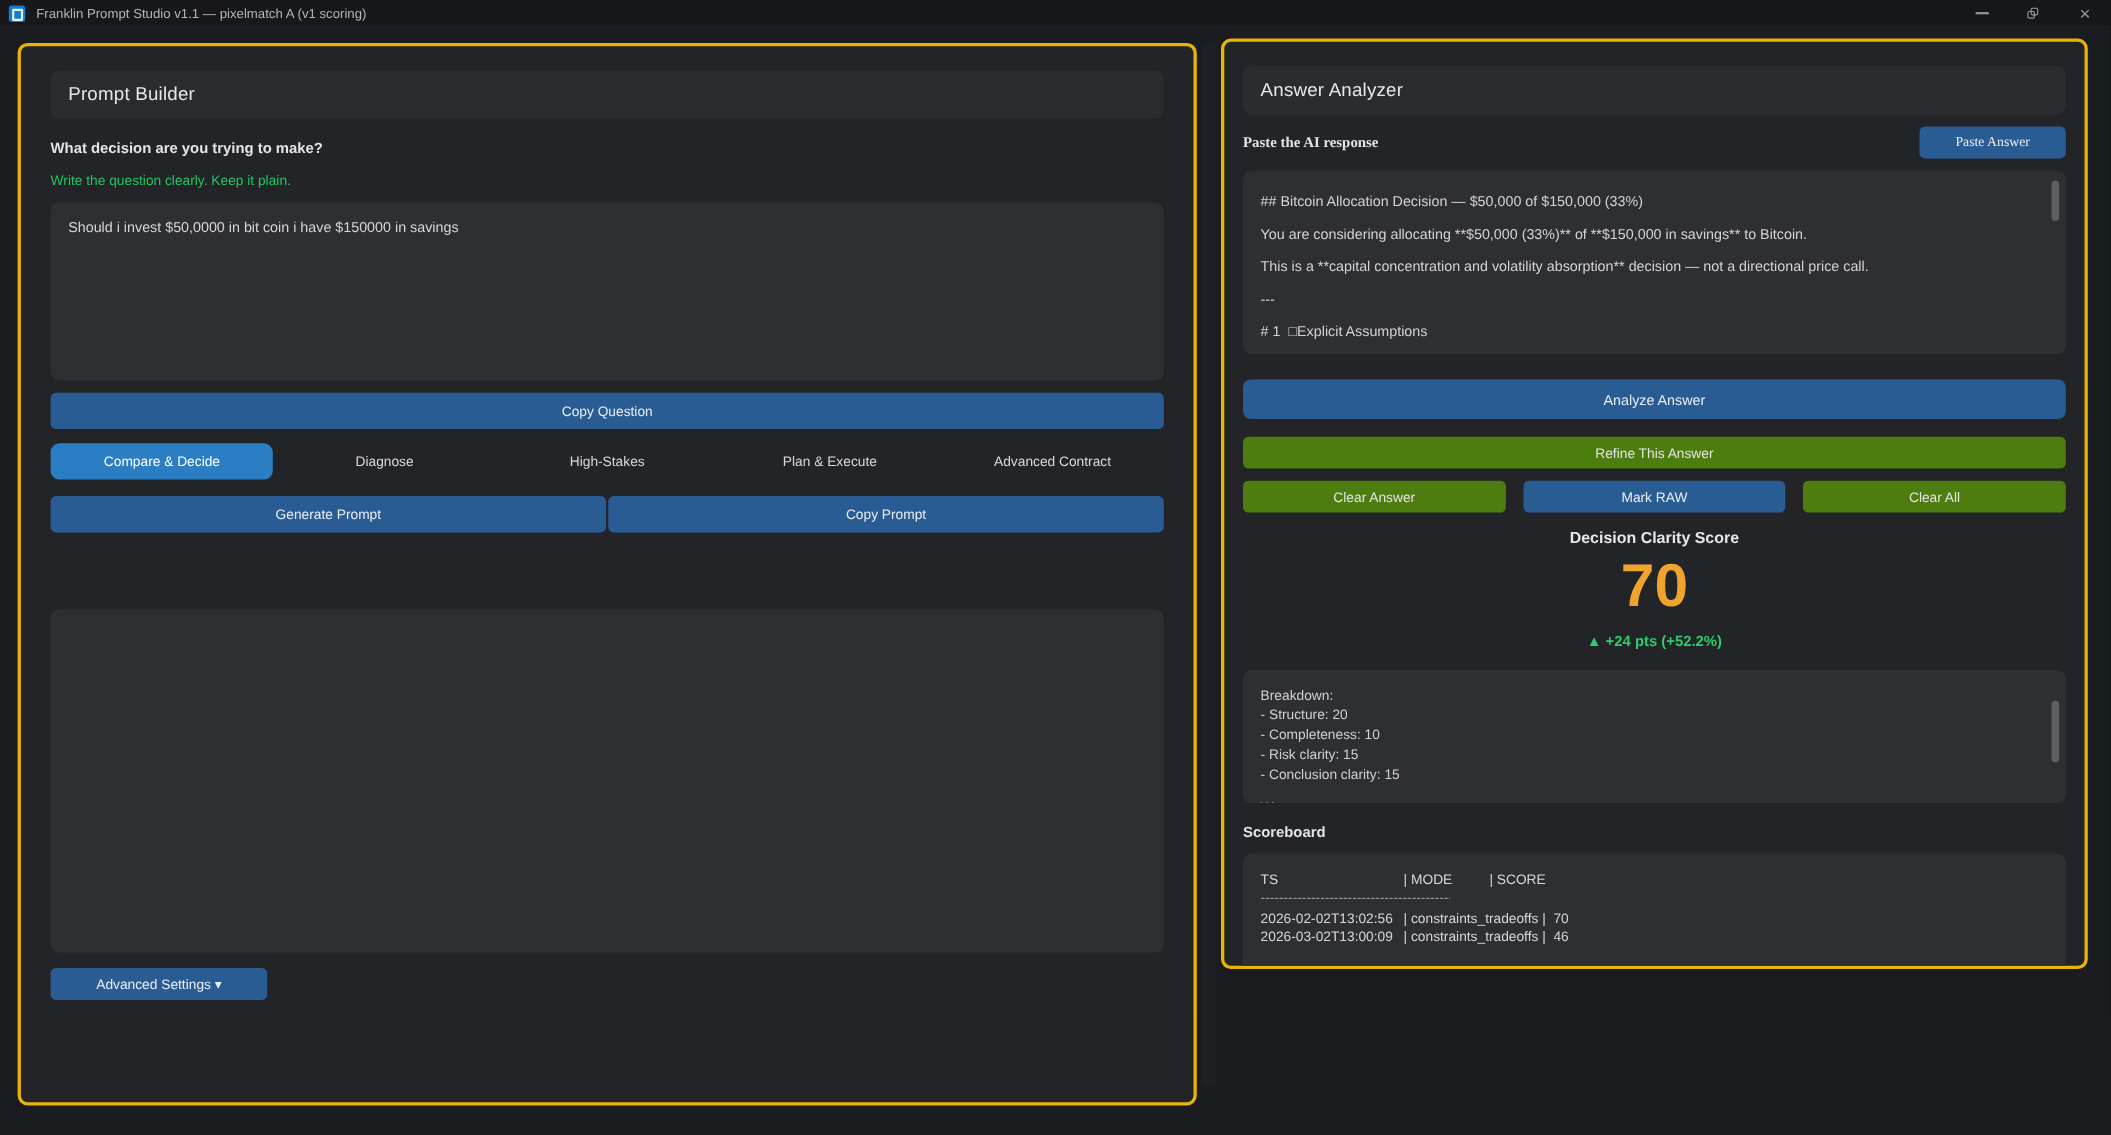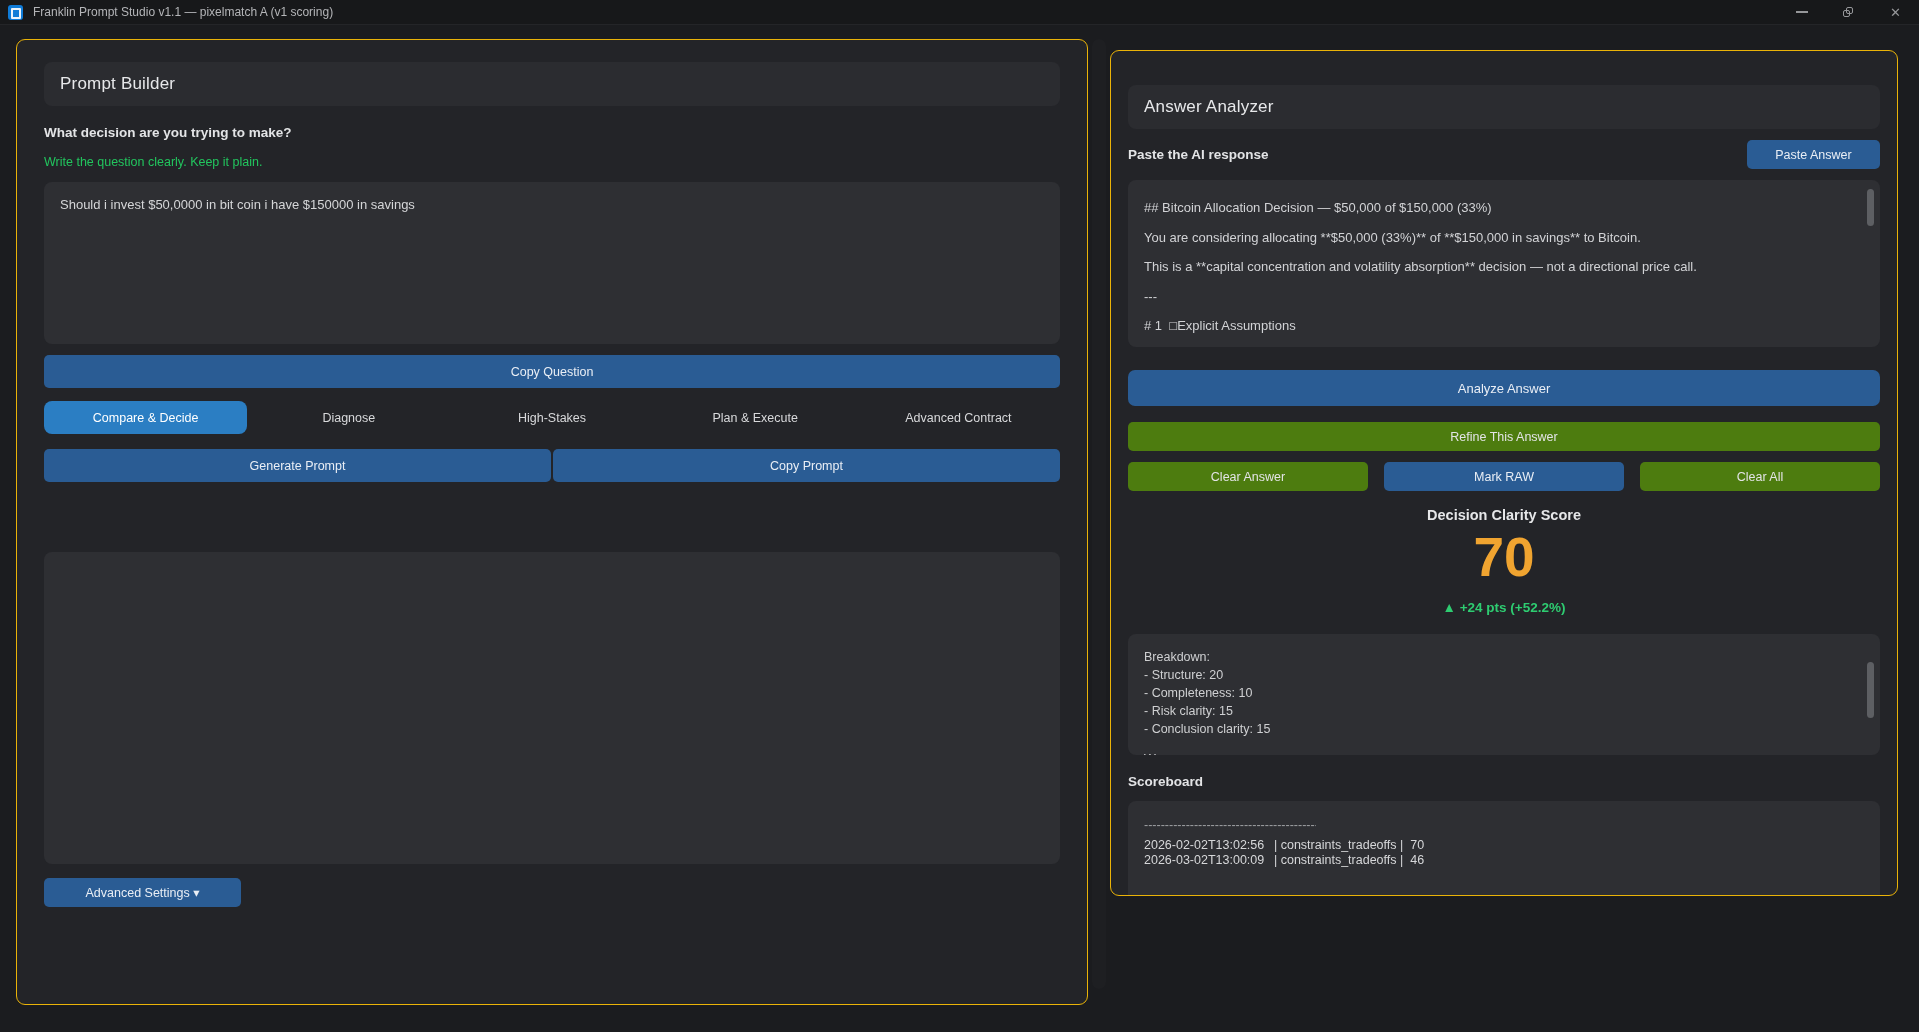--- a/index.html
+++ b/index.html
@@ -22,25 +22,25 @@
     border:2px solid #eaf2fa; border-radius:1px; }
   .title-text { margin-left:10px; font-size:12px; color:#b4b5b8; white-space:nowrap; }
   .win-controls { margin-left:auto; display:flex; height:100%; }
   .ctl { width:47px; height:100%; display:flex; align-items:center; justify-content:center; color:#96979a; }
   .min-bar { width:12px; height:2px; background:#96979a; }
   .restore { position:relative; width:11px; height:11px; }
   .restore .r1 { position:absolute; left:3px; top:0; width:7px; height:7px; border:1px solid #96979a; border-radius:2px; }
   .restore .r2 { position:absolute; left:0; top:3px; width:7px; height:7px; border:1px solid #96979a; border-radius:2px; background:#17181a; }
   .close-x { font-size:13px; }
   
-  .panel { position:absolute; background:#232428; border:1px solid #eab308; border-radius:9px; }
+  .panel { position:absolute; background:#232428; border:3px solid #eab308; border-radius:9px; }
   .panel-left  { left:16px;  top:39px; width:1072px; height:966px; padding:22px 27px; }
   .panel-divider { position:absolute; left:1092px; top:39px; width:14px; height:950px;
     background:#1e1f22; border-radius:7px; }
-  .panel-right { left:1110px; top:50px; width:788px; height:846px; padding:34px 17px; overflow:hidden; }
+  .panel-right { left:1110px; top:35px; width:788px; height:846px; padding:22px 17px; overflow:hidden; }
   .panel-header {
     height:44px; background:#2b2c30; border-radius:8px;
     display:flex; align-items:center; padding:0 16px;
     font-size:17px; font-weight:500; color:#e7e8ea; letter-spacing:.2px;
   }
   .bold-label { font-size:13.5px; font-weight:700; color:#e3e4e6; }
   .hint { font-size:12.5px; color:#22c55e; }
   .box { background:#2e2f33; border-radius:8px; color:#d5d6d8; font-size:13px; position:relative; }
   button { border:none; font-family:inherit; display:flex; align-items:center; justify-content:center;
     font-size:12.5px; border-radius:5px; color:#e9eef5; background:#2a5c94; cursor:default; }
@@ -54,21 +54,21 @@
   .mode-row { margin-top:13px; height:33px; display:flex; }
   .mode-tab { flex:1; display:flex; align-items:center; justify-content:center;
     font-size:12.5px; color:#d8d9db; border-radius:8px; }
   .mode-tab.active { background:#2b7ec3; color:#fff; }
   .gen-row { margin-top:15px; display:flex; gap:2px; }
   .gen-row button { flex:1; height:33px; }
   .generated-label { margin-top:76px; }
   .gen-box { margin-top:70px; height:312px; }
   .adv-btn { margin-top:14px; width:197px; height:29px; }
   
-  .paste-row { margin-top:11px; height:29px; display:flex; align-items:center; justify-content:space-between; }
+  .paste-row { margin-top:11px; height:29px; display:flex; align-items:center; justify-content:space-between;font-family:Liberation Serif, serif; }
   .paste-btn { width:133px; height:29px; }
   .response-box { margin-top:11px; height:167px; padding:13px 26px 0 16px; overflow:hidden; }
   .response-box .line { line-height:29.5px; white-space:pre; color:#d2d3d6; }
   .scroll-thumb { position:absolute; right:6px; width:7px; border-radius:4px; background:#5d5f63; }
   .analyze-btn { margin-top:23px; width:100%; height:36px; font-size:13px; border-radius:7px; }
   .refine-btn { margin-top:16px; width:100%; height:29px; }
   .clear-row { margin-top:11px; display:flex; gap:16px; }
   .clear-row button { flex:1; height:29px; }
   .score-heading { margin-top:16px; text-align:center; font-size:14.5px; font-weight:700; color:#e6e7e9; }
   .score-value { margin-top:5px; text-align:center; font-size:55px; line-height:58px; font-weight:700; color:#f0a430; }
@@ -176,20 +176,25 @@
       <div class="bline">- Structure: 20</div>
       <div class="bline">- Completeness: 10</div>
       <div class="bline">- Risk clarity: 15</div>
       <div class="bline">- Conclusion clarity: 15</div>
       <div class="bline clipped">W......</div>
       <div class="scroll-thumb" style="top:28px; height:56px;"></div>
     </div>
 
     <div class="bold-label sb-label">Scoreboard</div>
     <div class="box sb-box">
+      <div class="sb-line">
+        <span class="sb-ts">TS</span>
+        <span class="sb-mode">| MODE</span>
+        <span class="ws-pre">| SCORE</span>
+      </div>
       <div class="sb-sep">----------------------------------------------------------------------</div>
       <div class="sb-rows">
         <div class="sb-line">
           <span class="sb-ts">2026-02-02T13:02:56</span>
           <span class="ws-pre">| constraints_tradeoffs |  70</span>
         </div>
         <div class="sb-line">
           <span class="sb-ts">2026-03-02T13:00:09</span>
           <span class="ws-pre">| constraints_tradeoffs |  46</span>
         </div>

